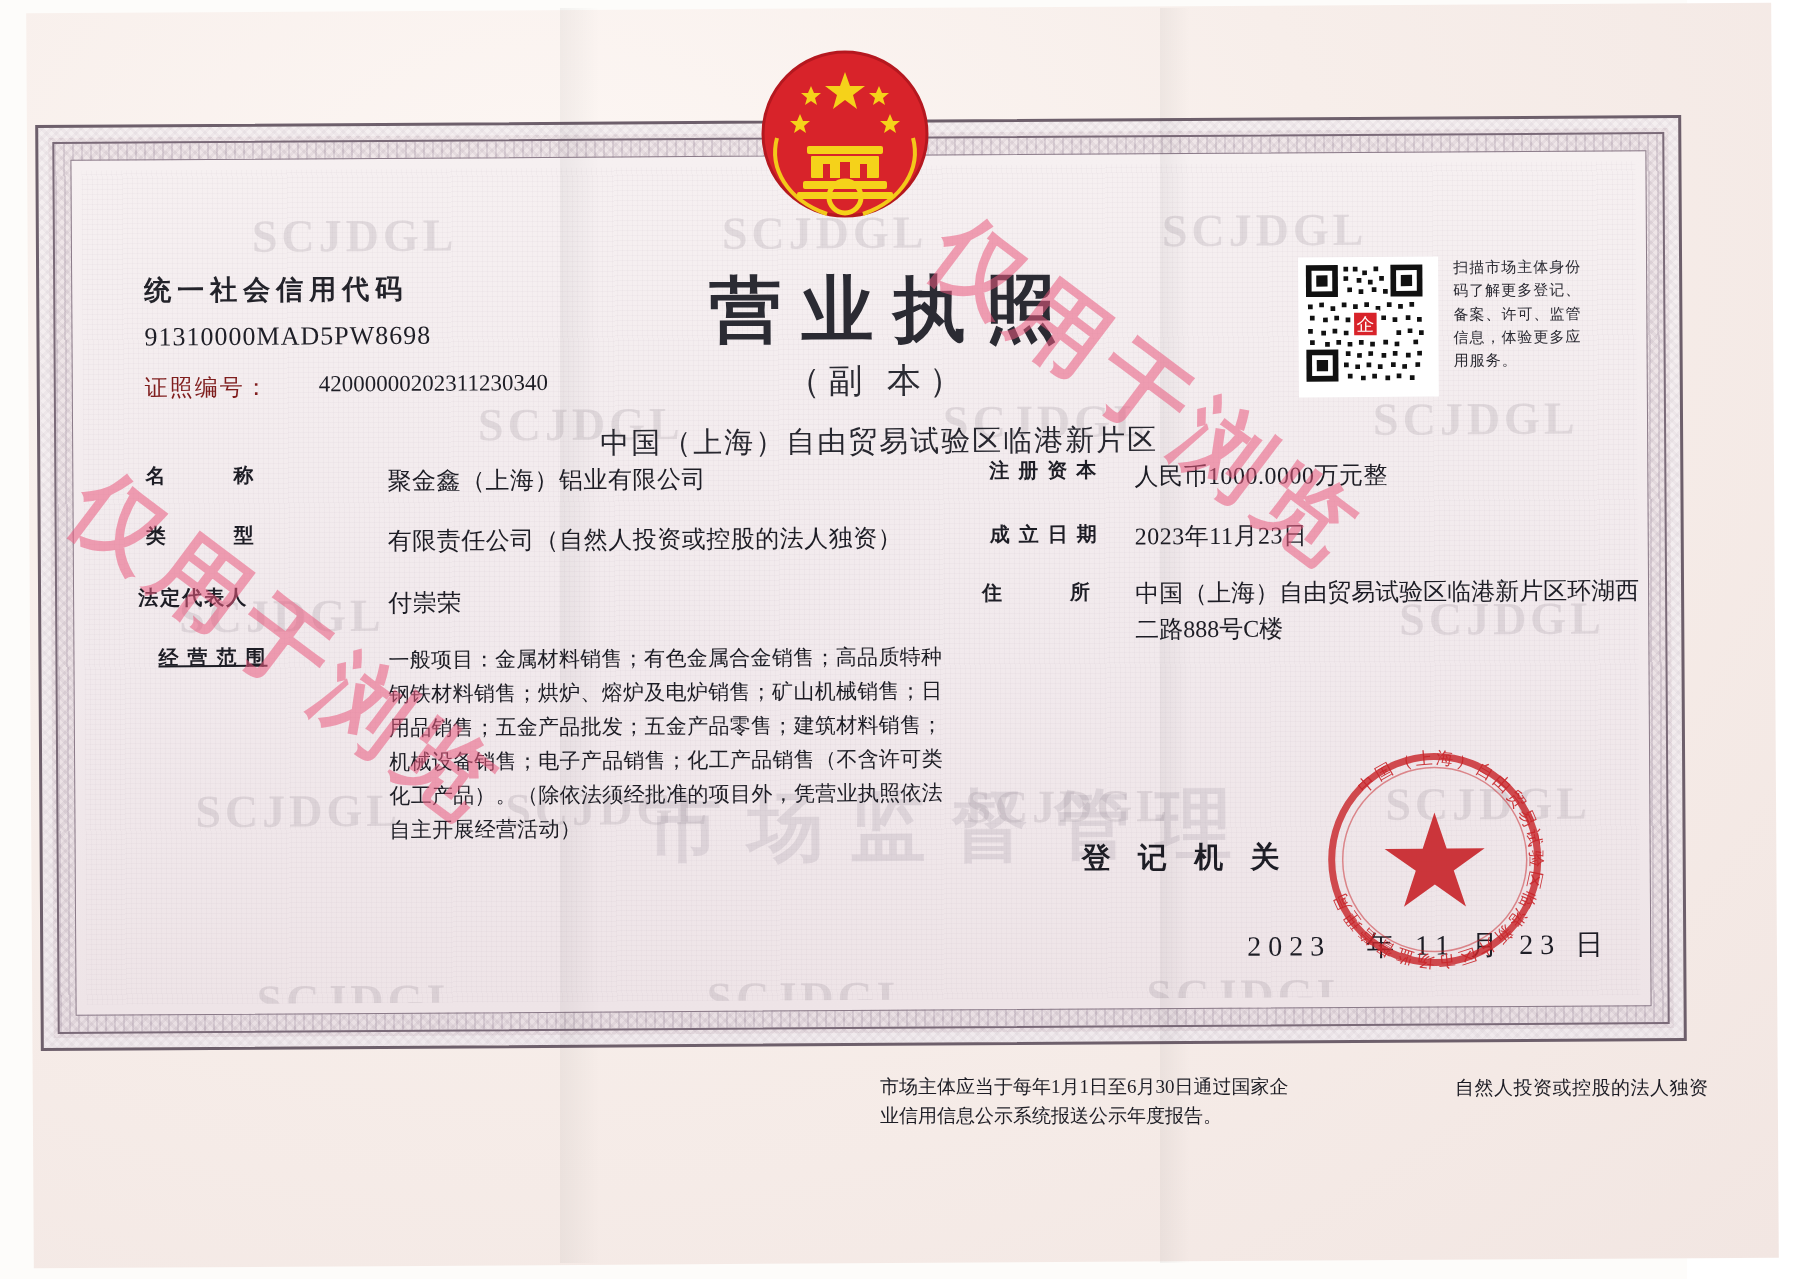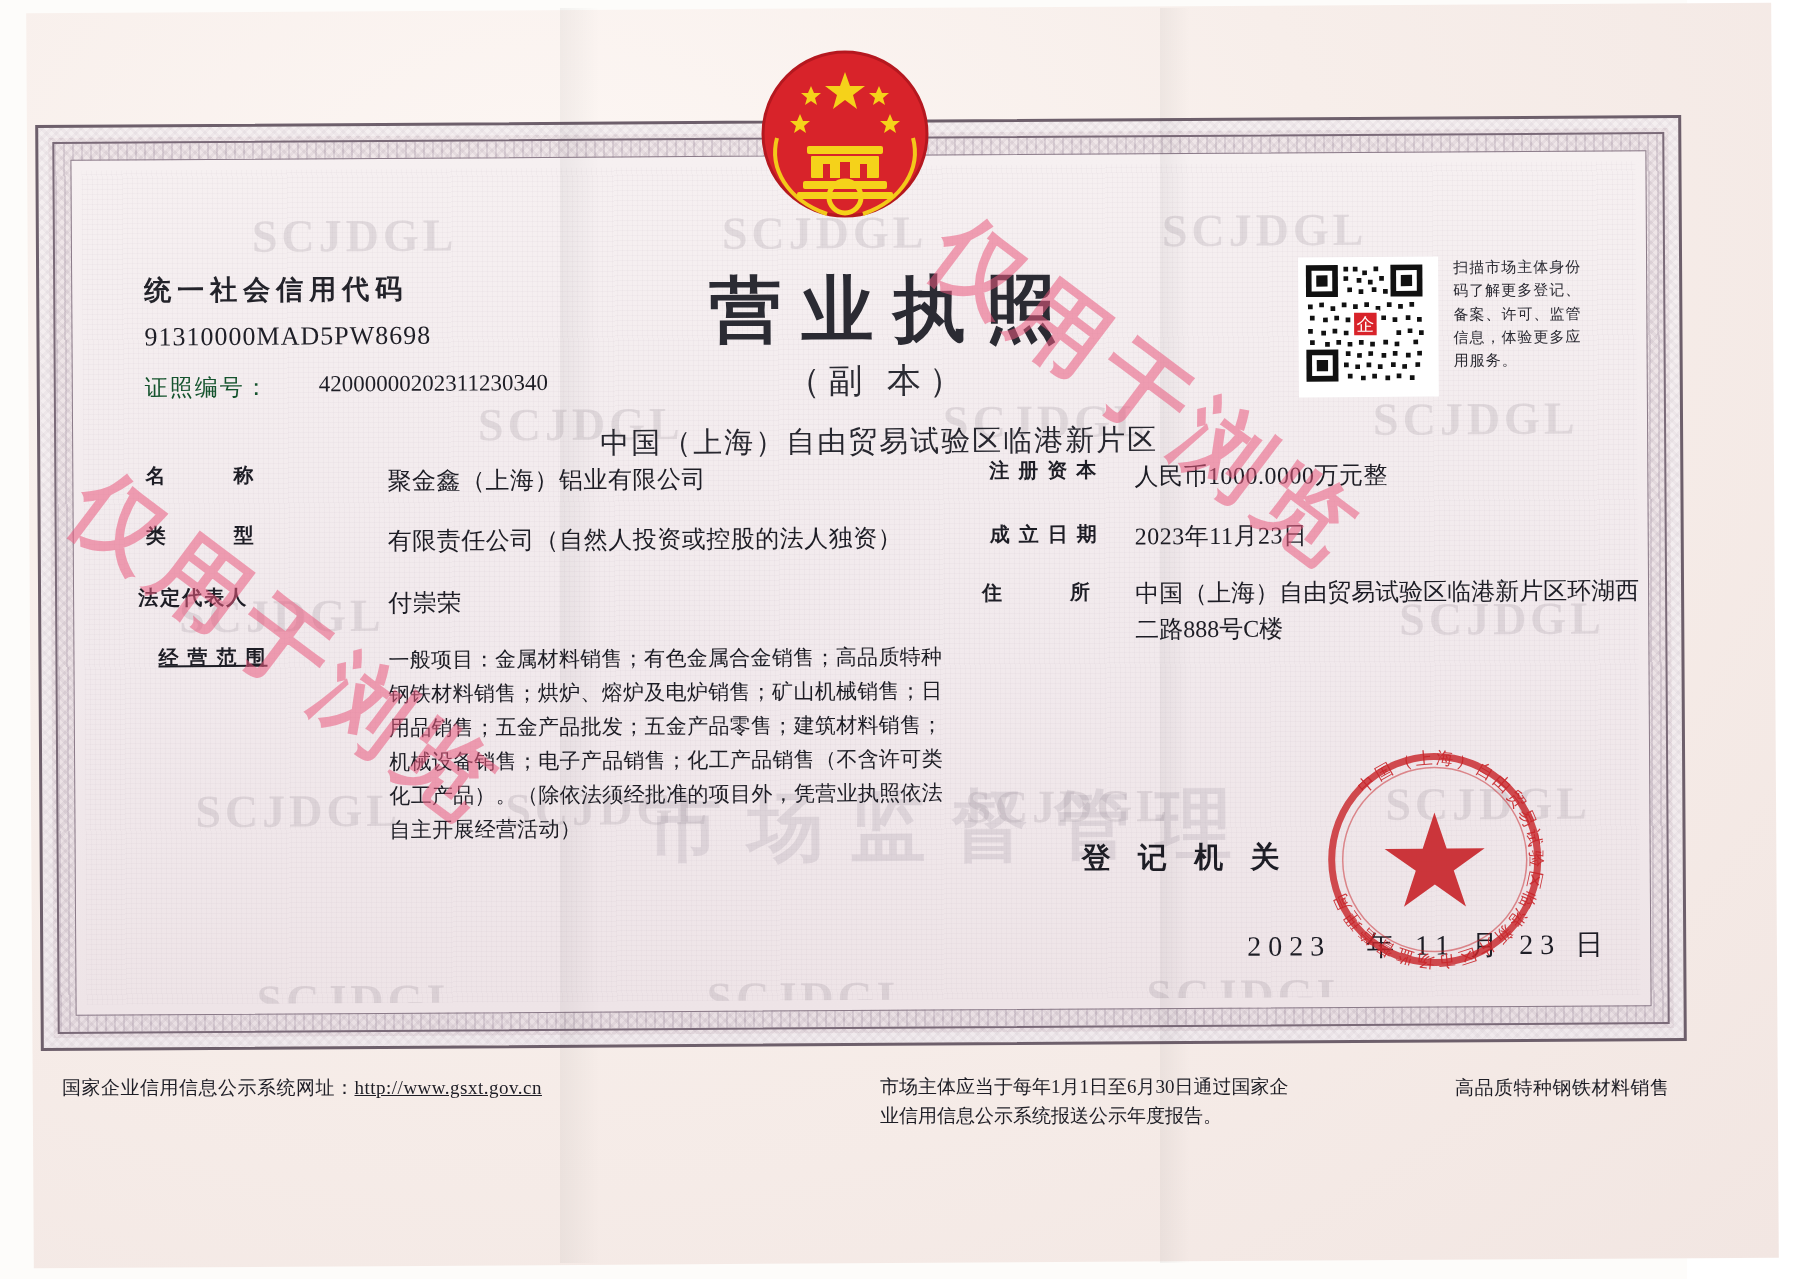--- a/index.html
+++ b/index.html
@@ -167,21 +167,21 @@
     letter-spacing: 1px;
     color: #1e1e26;
     font-family: "Liberation Serif", serif;
   }
   .certno-label {
     position: absolute;
     left: 76px;
     top: 228px;
     font-size: 23px;
     letter-spacing: 2px;
-    color: #14532d;
+    color: #7f1d1d;
   }
   .certno-value {
     position: absolute;
     left: 250px;
     top: 228px;
     font-size: 23px;
     letter-spacing: 0px;
     color: #1e1e26;
   }
 
@@ -573,25 +573,22 @@
         </text>
         <g>
           <polygon points="125,78 137,114 175,114 144,136 156,172 125,150 94,172 106,136 75,114 113,114" fill="#c8262b" opacity="0.92"></polygon>
         </g>
       </svg>
     </div>
 
   </div>
 
   <div class="footer">
-    <div class="footer-left">
-      <span>国家企业信用信息公示系统网址：</span><span class="url">http://www.gsxt.gov.cn</span>
-    </div>
     <div class="footer-center">市场主体应当于每年1月1日至6月30日通过国家企业信用信息公示系统报送公示年度报告。</div>
-    <div class="footer-right">高品质特种钢铁材料销售</div>
+    <div class="footer-right">自然人投资或控股的法人独资</div>
   </div>
 
   <div class="wm-diagonal wm-a">仅用于浏览</div>
   <div class="wm-diagonal wm-b">仅用于浏览</div>
 
   <div class="crease" style="left:560px; top:8px; width:40px; height:1255px;"></div>
   <div class="crease" style="left:1160px; top:8px; width:30px; height:1255px;"></div>
 
 </div>
 

